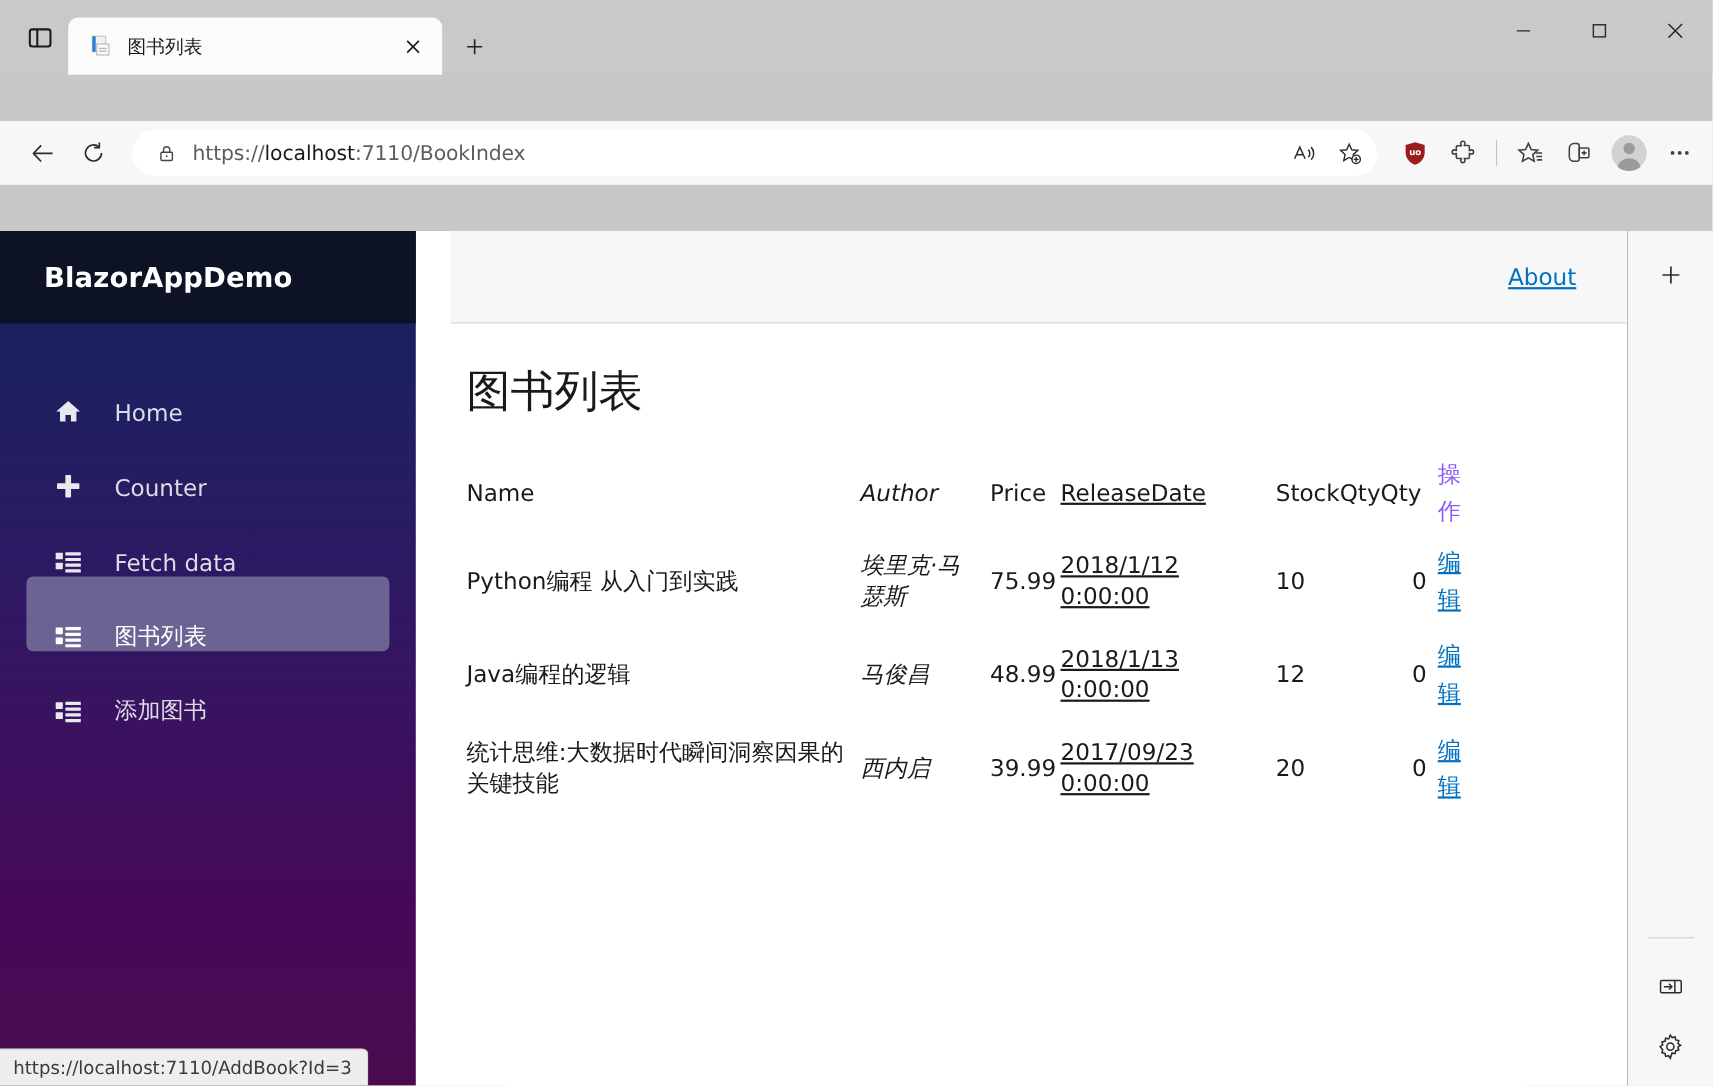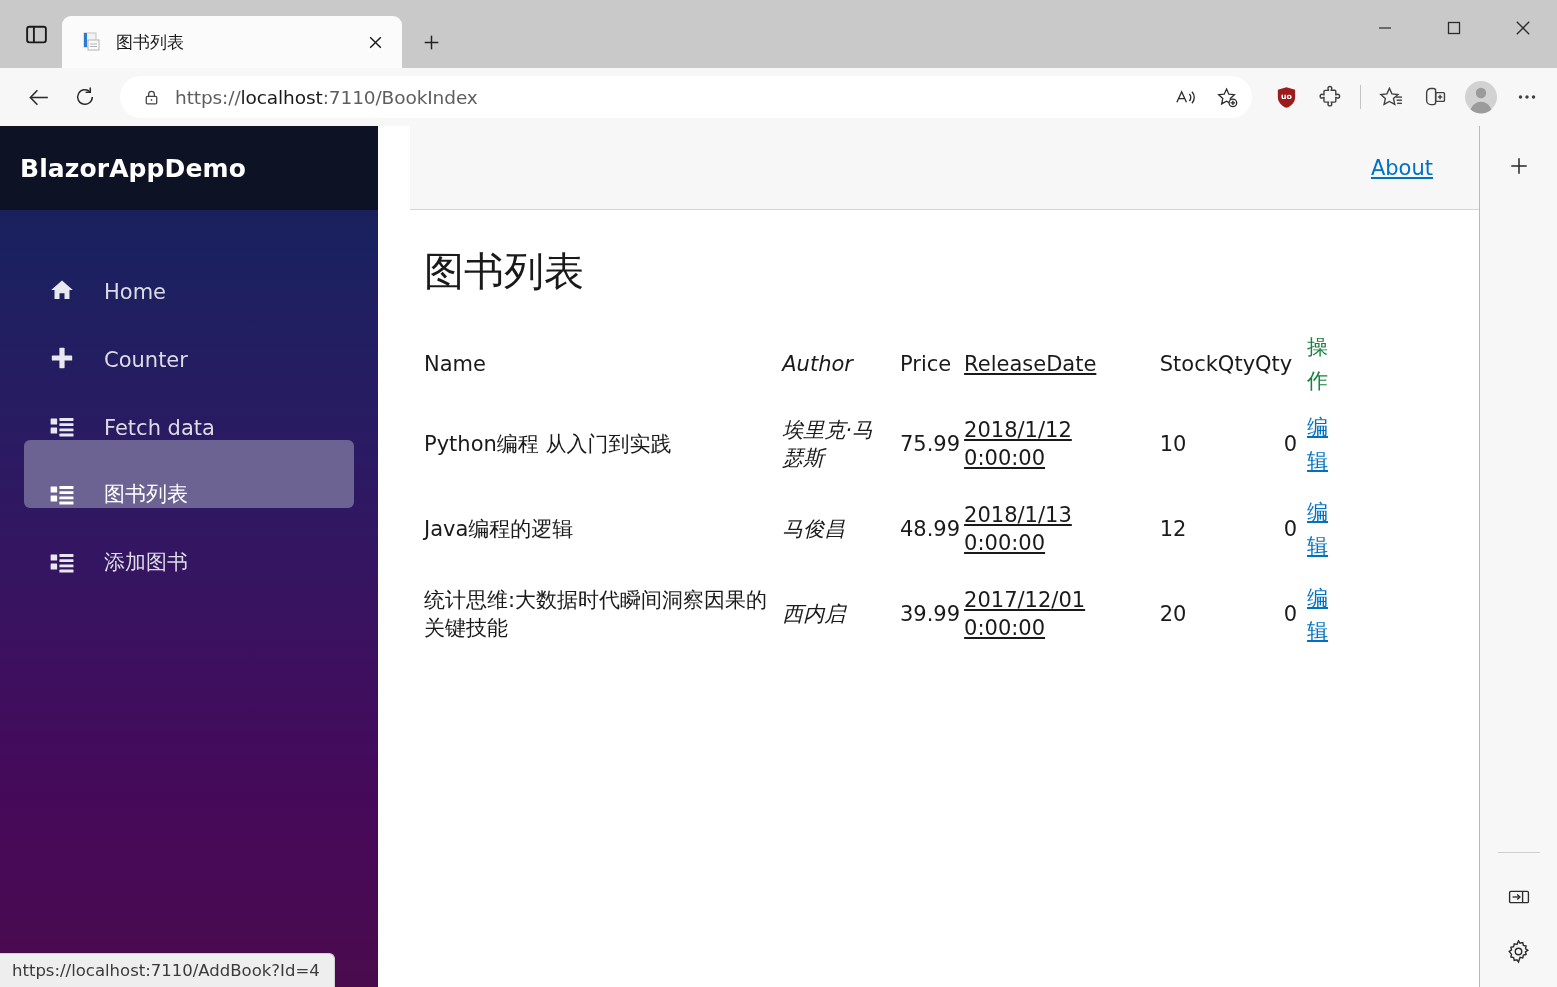--- a/index.html
+++ b/index.html
@@ -6,21 +6,21 @@
   html, body {
     width: 1557px; height: 987px;
     overflow: hidden;
     font-family: "Liberation Sans", sans-serif;
     background: #ffffff;
   }
   .window {
     position: relative;
     width: 1557px; height: 987px;
     background: #c8c8c8;
-    display: flex; flex-direction: column;
+    display: flex; flex-direction: column; gap: 42px;
   }
 
   
   .tabstrip {
     height: 68px;
     background: #c9c9c9;
     display: flex; align-items: flex-end;
     padding-left: 10px;
     position: relative;
     flex: 0 0 68px;
@@ -146,21 +146,21 @@
     width: 378px;
     flex: 0 0 378px;
     background: linear-gradient(180deg, #141f4e 0%, #1b2160 14%, #2b1a63 38%, #3a1260 58%, #46095a 78%, #4a0b4d 100%);
     display: flex; flex-direction: column;
     position: relative;
   }
   .brand {
     height: 84px;
     background: #0d1225;
     display: flex; align-items: center;
-    padding-left: 20px;
+    padding-left: 40px;
     flex: 0 0 84px;
   }
   .brand-text {
     color: #ffffff;
     font-size: 25px;
     font-weight: bold;
     letter-spacing: 0.1px;
     font-family: "DejaVu Sans", sans-serif;
   }
   .navlist { padding-top: 26px; }
@@ -524,21 +524,21 @@
 
           <table class="booktable">
             <thead>
               <tr>
                 <th class="c-name">Name</th>
                 <th class="c-auth">Author</th>
                 <th class="c-price">Price</th>
                 <th class="c-date">ReleaseDate</th>
                 <th class="c-stock">StockQty</th>
                 <th class="c-qty">Qty</th>
-                <th class="c-act"><span class="edit-link" style="color:#15803d;text-decoration:none;cursor:default">操作</span></th>
+                <th class="c-act"><span class="edit-link" style="color:#8b5cf6;text-decoration:none;cursor:default">操作</span></th>
               </tr>
             </thead>
             <tbody>
 
               <tr>
                 <td class="c-name">Python编程 从入门到实践</td>
                 <td class="c-auth">埃里克·马瑟斯</td>
                 <td class="c-price">75.99</td>
                 <td class="c-date">2018/1/12 0:00:00</td>
                 <td class="c-stock">10</td>
@@ -553,34 +553,34 @@
                 <td class="c-date">2018/1/13 0:00:00</td>
                 <td class="c-stock">12</td>
                 <td class="c-qty">0</td>
                 <td class="c-act"><a class="edit-link">编辑</a></td>
               </tr>
 
               <tr>
                 <td class="c-name">统计思维:大数据时代瞬间洞察因果的关键技能</td>
                 <td class="c-auth">西内启</td>
                 <td class="c-price">39.99</td>
-                <td class="c-date">2017/12/01 0:00:00</td>
+                <td class="c-date">2017/09/23 0:00:00</td>
                 <td class="c-stock">20</td>
                 <td class="c-qty">0</td>
                 <td class="c-act"><a class="edit-link">编辑</a></td>
               </tr>
 
 
 
             </tbody>
           </table>
         </div>
       </div>
 
-      <div class="statusbar">https://localhost:7110/AddBook?Id=4</div>
+      <div class="statusbar">https://localhost:7110/AddBook?Id=3</div>
     </div>
 
     <div class="rail">
       <div class="rail-btn">
         <svg width="22" height="22" viewBox="0 0 20 20" stroke="currentColor" stroke-width="1.4">
           <line x1="10" y1="3" x2="10" y2="17"></line>
             <line x1="3" y1="10" x2="17" y2="10"></line>
         </svg>
       </div>
       <div class="rail-bottom">

